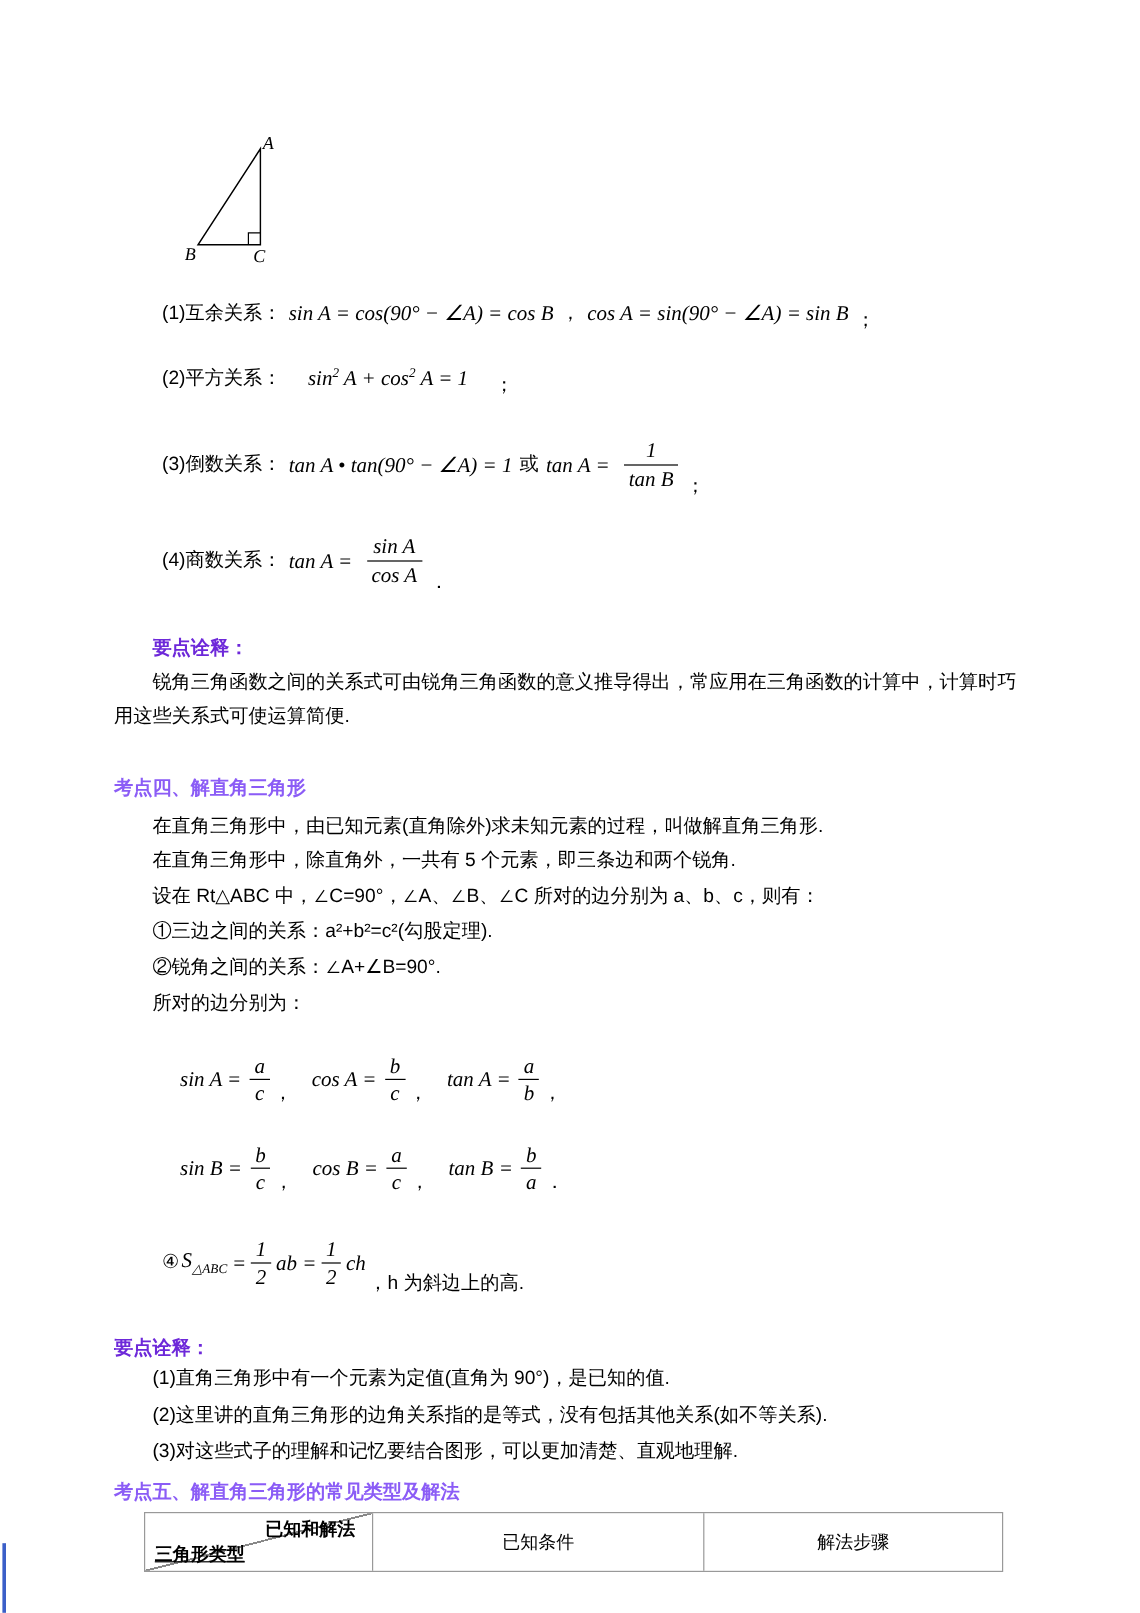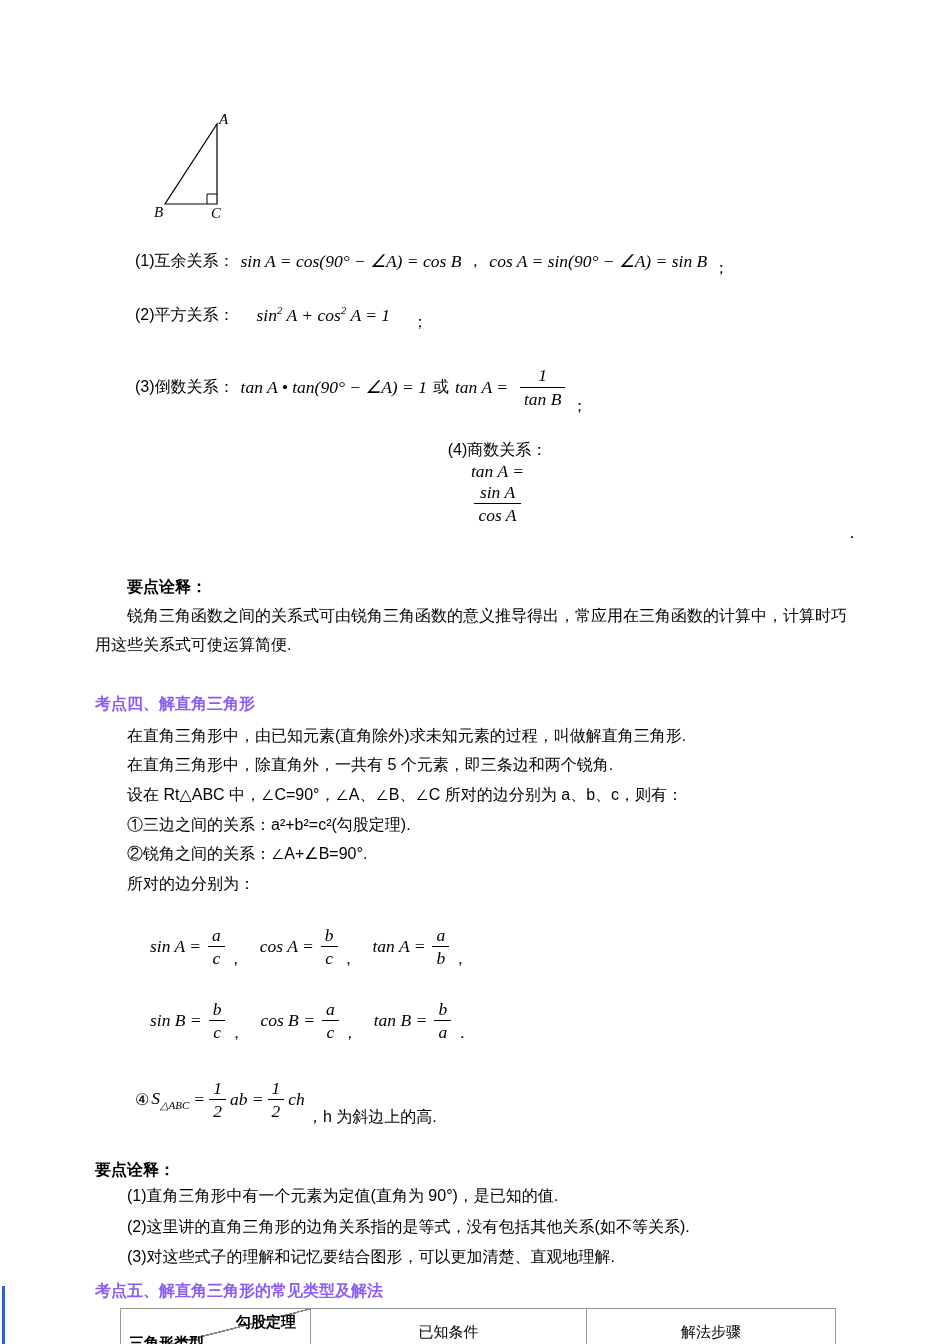--- a/index.html
+++ b/index.html
@@ -25,21 +25,21 @@
 
   .frac{display:inline-block;text-align:center;vertical-align:middle;margin:0 4px;}
   .frac .num{display:block;padding:0 4px 1px 4px;border-bottom:1px solid #000;line-height:1.15;}
   .frac .den{display:block;padding:1px 4px 0 4px;line-height:1.15;}
 
   .rel{display:flex;align-items:center;margin:26px 0 0 40px;min-height:30px;}
   .rel .math{margin:0 6px;}
   .rel .end{align-self:flex-end;line-height:1;}
 
   
-  .note-title{color:#000000;font-weight:bold;margin:0;}
+  .note-title{color:#6d28d9;font-weight:bold;margin:0;}
   .indent2{margin-left:2em;}
   .note-body{margin:4px 0 0 0;text-indent:2em;line-height:1.8;}
 
   
   .kp-title{color:#8b5cf6;font-weight:bold;margin:34px 0 6px 0;}
   .para{margin:0;text-indent:2em;line-height:1.85;}
 
   .ratio-row{display:flex;align-items:center;margin:22px 0 0 55px;min-height:52px;}
   .ritem{display:inline-flex;align-items:center;margin-right:16px;}
   .ritem .math{margin-right:3px;}
@@ -106,21 +106,21 @@
     <span class="math">tan A • tan(90° − ∠A) = 1</span>
     <span class="zh">或</span>
     <span class="math">tan A =</span>
     <span class="frac math">
         <span class="num">1</span>
         <span class="den">tan B</span>
       </span>
     <span class="zh end">；</span>
   </div>
 
-  <div class="rel" style="margin-top:26px;min-height:54px;flex-direction:column;">
+  <div class="rel" style="margin-top:26px;min-height:54px;">
     <span class="zh">(4)商数关系：</span>
     <span class="math">tan A =</span>
     <span class="frac math">
         <span class="num">sin A</span>
         <span class="den">cos A</span>
       </span>
     <span class="zh end">．</span>
   </div>
 
   <div style="margin-top:36px;">
@@ -213,21 +213,21 @@
     <p class="note-title">要点诠释：</p>
     <p class="note2-item">(1)直角三角形中有一个元素为定值(直角为 90°)，是已知的值.</p>
     <p class="note2-item">(2)这里讲的直角三角形的边角关系指的是等式，没有包括其他关系(如不等关系).</p>
     <p class="note2-item">(3)对这些式子的理解和记忆要结合图形，可以更加清楚、直观地理解.</p>
   </div>
 
   <p class="kp-title" style="margin-top:8px;margin-bottom:4px;">考点五、解直角三角形的常见类型及解法</p>
 
   <div class="types-table" style="margin-left:25px;">
     <div class="cell diag-cell">
-      <span class="diag-top">勾股定理</span>
+      <span class="diag-top">已知和解法</span>
       <span class="diag-bottom">三角形类型</span>
     </div>
     <div class="cell">已知条件</div>
     <div class="cell">解法步骤</div>
   </div>
 
 </div>
 
 <div class="blue-mark"></div>
 

